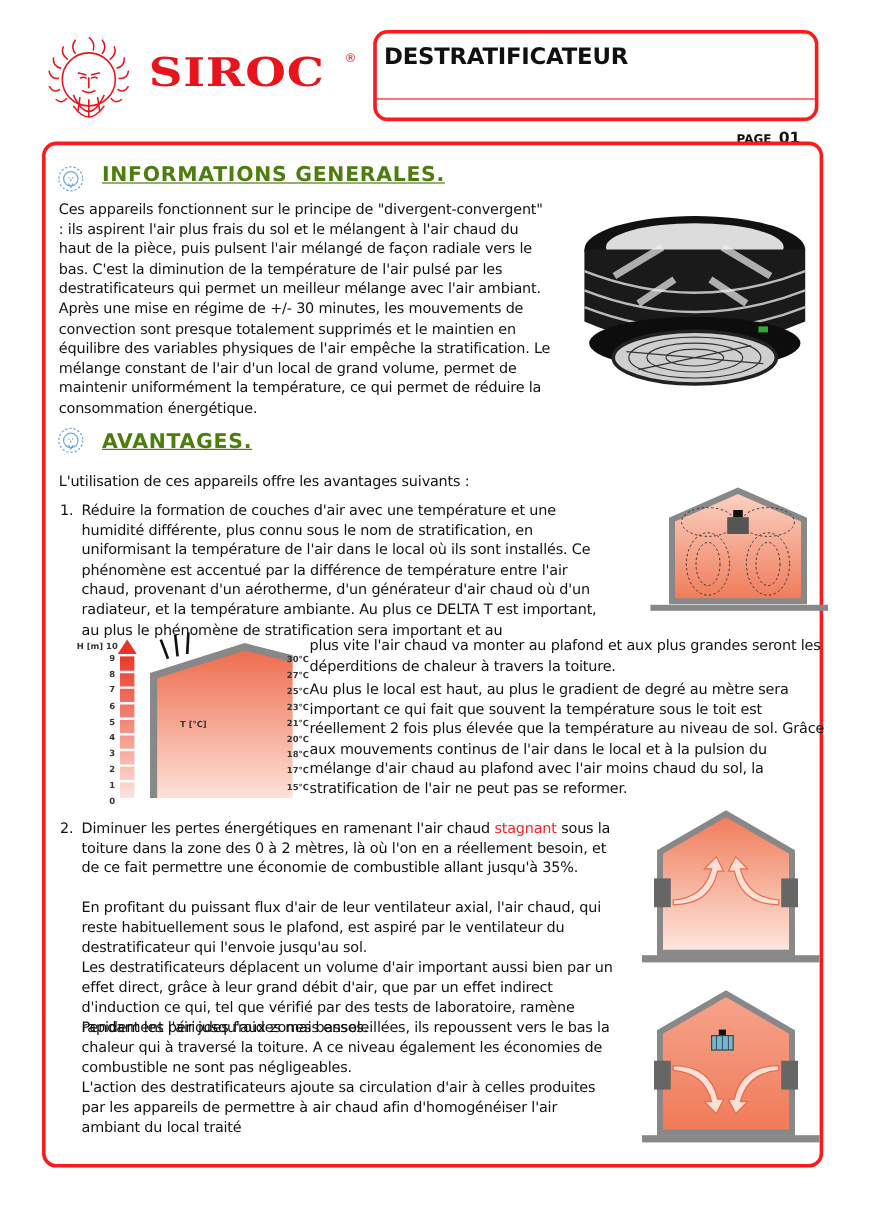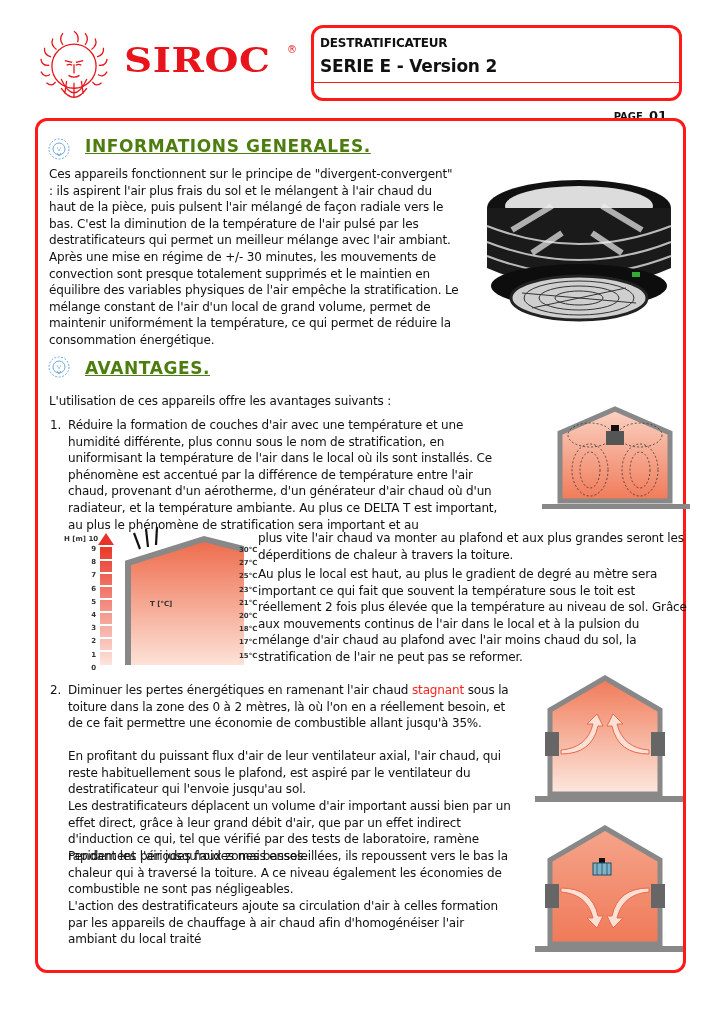--- a/index.html
+++ b/index.html
@@ -3,21 +3,21 @@
 <meta charset="utf-8">
 <style>
   html,body{margin:0;padding:0;background:#fff;}
   body{width:724px;height:1024px;position:relative;overflow:hidden;font-family:"DejaVu Sans",sans-serif;color:#111;}
   .abs{position:absolute;}
   
   #logo-sun{left:28px;top:22px;width:92px;height:92px;}
   #logo-word{left:124px;top:44px;font-family:"DejaVu Serif",serif;font-weight:bold;font-size:33px;color:#e8141b;letter-spacing:0.5px;line-height:1;transform:scaleX(1.18);transform-origin:left center;}
   #logo-reg{left:287px;top:44px;font-size:10px;color:#e8141b;}
   #title-box{left:311px;top:25px;width:371px;height:76px;border:3px solid #ff1a1a;border-radius:12px;box-sizing:border-box;}
-  #title-line1{left:6px;top:8px;font-weight:bold;font-size:12px;letter-spacing:-0.2px;}
+  #title-line1{left:6px;top:8px;font-weight:bold;font-size:19px;letter-spacing:-0.2px;}
   #title-line2{left:6px;top:28px;font-weight:bold;font-size:17px;letter-spacing:-0.2px;}
   #title-divider{left:0;right:0;top:54px;height:0;border-top:1px solid #ff1a1a;}
   #page-label{right:12px;top:56px;font-weight:bold;font-size:10px;margin-top:24px;}
   #page-label b{font-size:13px;margin-left:6px;}
   
   #main-frame{left:35px;top:118px;width:651px;height:855px;border:3px solid #ff1a1a;border-radius:12px;box-sizing:border-box;}
   .sec-icon{width:24px;height:24px;}
   .sec-title{font-weight:bold;font-size:17px;color:#4d7c0f;text-decoration:underline;letter-spacing:0.6px;}
   .para{font-size:12px;line-height:16.6px;letter-spacing:-0.15px;}
   .red{color:#ff2020;text-align:center;}
@@ -33,21 +33,20 @@
     <path d="M50 10 q6 4 4 12 M62 12 q5 6 0 13 M73 18 q3 7 -4 12 M82 28 q1 8 -7 10 M86 40 q-1 8 -9 7 M86 54 q-4 7 -10 3 M80 66 q-6 5 -10 -1 M38 12 q-5 6 0 13 M27 18 q-3 7 4 12 M18 28 q-1 8 7 10 M14 40 q1 8 9 7 M14 54 q4 7 10 3 M20 66 q6 5 10 -1"></path>
     <path d="M40 42 l8 2 M52 44 l8 -2 M42 47 q3 -2 6 0 M52 47 q3 -2 6 0 M50 46 v10 M44 58 q6 4 12 0"></path>
     <path d="M36 62 q14 30 28 0 M42 64 l-2 14 M50 66 v16 M58 64 l2 14 M36 72 q14 20 28 0"></path>
   </g>
 </svg>
 <div id="logo-word" class="abs">SIROC</div>
 <div id="logo-reg" class="abs">®</div>
 
 <div id="title-box" class="abs">
   <div id="title-line1" class="abs">DESTRATIFICATEUR</div>
-  <div id="title-line2" class="abs">SERIE E  -  Version 2</div>
   <div id="title-divider" class="abs"></div>
   <div id="page-label" class="abs"><span>PAGE</span><b>01</b></div>
 </div>
 
 <div id="main-frame" class="abs"></div>
 
 <svg class="abs sec-icon" style="left:47px;top:137px;" viewBox="0 0 24 24">
   <g fill="none" stroke="#6fa8dc" stroke-width="1">
       <circle cx="12" cy="12" r="6"></circle>
       <circle cx="12" cy="12" r="10" stroke-dasharray="2 1.5"></circle>
@@ -174,21 +173,21 @@
   <span>18°C</span>
   <span>17°C</span>
   <span>15°C</span>
 </div>
 
 <div class="abs para" style="left:50px;top:682px;">2.</div>
 <div class="abs para" style="left:68px;top:682px;width:446px;"><span>Diminuer les pertes énergétiques en ramenant l'air chaud </span><span class="red">stagnant</span><span> sous la toiture dans la zone des 0 à 2 mètres, là où l'on en a réellement besoin, et de ce fait permettre une économie de combustible allant jusqu'à 35%.</span></div>
 <div class="abs para" style="left:68px;top:748px;width:446px;">En profitant du puissant flux d'air de leur ventilateur axial, l'air chaud, qui reste habituellement sous le plafond, est aspiré par le ventilateur du destratificateur qui l'envoie jusqu'au sol.</div>
 <div class="abs para" style="left:68px;top:798px;width:446px;">Les destratificateurs déplacent un volume d'air important aussi bien par un effet direct, grâce à leur grand débit d'air, que par un effet indirect d'induction ce qui, tel que vérifié par des tests de laboratoire, ramène rapidement l'air jusqu'aux zones basses.</div>
 <div class="abs para" style="left:68px;top:848px;width:446px;">Pendant les périodes froides mais ensoleillées, ils repoussent vers le bas la chaleur qui à traversé la toiture. A ce niveau également les économies de combustible ne sont pas négligeables.</div>
-<div class="abs para" style="left:68px;top:898px;width:446px;">L'action des destratificateurs ajoute sa circulation d'air à celles formation par les appareils de chauffage à air chaud afin d'homogénéiser l'air ambiant du local traité</div>
+<div class="abs para" style="left:68px;top:898px;width:446px;">L'action des destratificateurs ajoute sa circulation d'air à celles produites par les appareils de permettre à air chaud afin d'homogénéiser l'air ambiant du local traité</div>
 
 <svg class="abs" style="left:535px;top:672px;width:150px;height:132px;" viewBox="0 0 150 132">
   <defs>
       <linearGradient id="g4" x1="0" y1="0" x2="0" y2="1">
         <stop offset="0" stop-color="#f07a58"></stop>
         <stop offset="1" stop-color="#fde8df"></stop>
       </linearGradient>
     </defs>
   <path d="M15 122 V38 L70 6 L125 38 V122 Z" fill="url(#g4)" stroke="#888" stroke-width="5"></path>
   <rect x="0" y="124" width="148" height="6" fill="#888"></rect>

